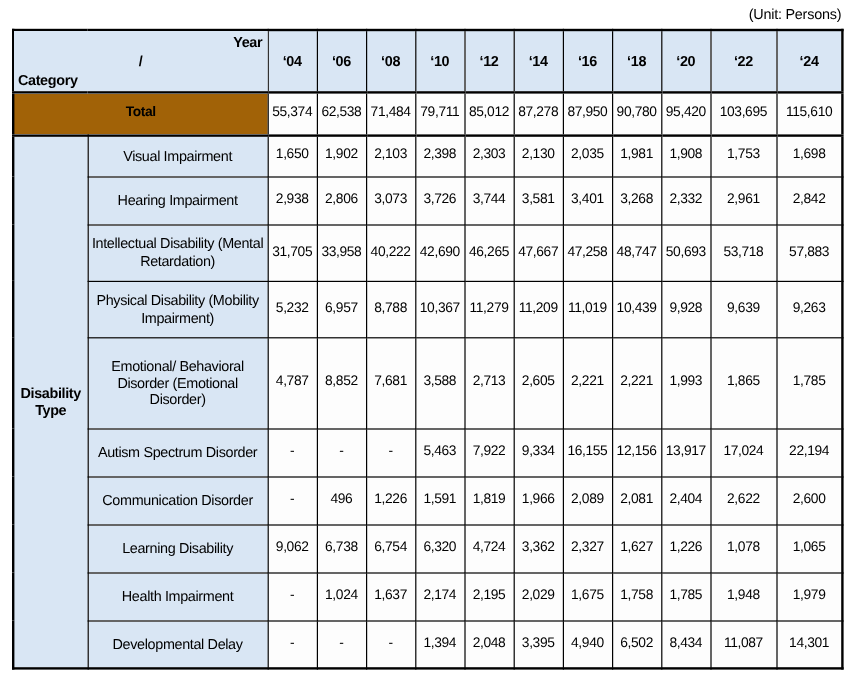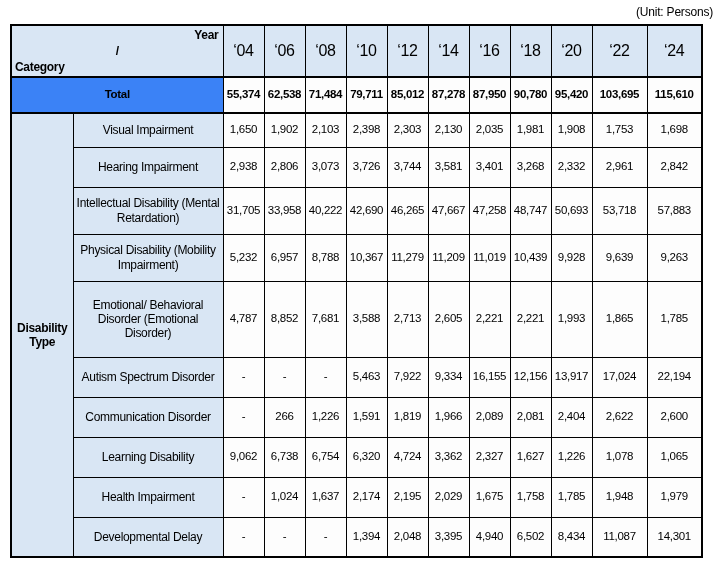--- a/index.html
+++ b/index.html
@@ -16,49 +16,49 @@
     font-weight: bold;
     font-size: 13px;
     letter-spacing: -0.2px;
     word-spacing: 2px;
     margin-bottom: 14px;
   }
   .unit {
     text-align: right;
     font-size: 12px;
     letter-spacing: -0.2px;
-    padding-right: 0;
+    padding-right: 12px;
     margin-bottom: 5px;
   }
   table.tbl {
     border-collapse: collapse;
     table-layout: fixed;
     margin-left: 10px;
     width: 693px;
     border: 2px solid #000;
   }
   .tbl th, .tbl td {
     border: 1px solid #000;
     text-align: center;
     vertical-align: middle;
     font-size: 11.5px;
     letter-spacing: -0.3px;
     padding: 2px 1px;
     line-height: 1.18;
     overflow: hidden;
   }
   tr.header-row > th { border-bottom: 2px solid #000; background: #d9e6f4; height: 46px; }
-  tr.total-row  > * { border-bottom: 2px solid #000; background: #3b82f6; height: 30px; }
+  tr.total-row  > * { border-bottom: 2px solid #000; background: #a16207; height: 30px; }
   .corner { position: relative; padding: 0; margin-left: 34px; }
   .corner .c-year { position: absolute; top: 2px; right: 4px; font-weight: bold; font-size: 12px; }
   .corner .c-slash { position: absolute; top: 50%; left: 50%; transform: translate(-50%,-50%); font-weight: bold; font-size: 12px; }
   .corner .c-cat { position: absolute; bottom: 2px; left: 3px; font-weight: bold; font-size: 12px; }
-  th.yr { font-weight: normal; font-size: 16px; margin-left: 12px; }
+  th.yr { font-weight: bold; font-size: 12px; margin-left: 12px; }
   .total-label { font-weight: bold; font-size: 12px; }
-  .total-val { font-weight: bold; background: #f2f2f2; }
+  .total-val { font-weight: normal; background: #f2f2f2; }
   td.cat-cell {
     background: #d9e6f4;
     font-weight: bold;
     font-size: 12px;
     line-height: 1.2;
   }
   td.row-label {
     background: #d9e6f4;
     font-weight: normal;
     font-size: 12px;
@@ -208,21 +208,21 @@
           <td class="num">9,334</td>
           <td class="num">16,155</td>
           <td class="num">12,156</td>
           <td class="num">13,917</td>
           <td class="num">17,024</td>
           <td class="num">22,194</td>
         </tr>
         <tr class="lines-2">
           <td class="row-label">Communication Disorder</td>
           <td class="num">-</td>
-          <td class="num">266</td>
+          <td class="num">496</td>
           <td class="num">1,226</td>
           <td class="num">1,591</td>
           <td class="num">1,819</td>
           <td class="num">1,966</td>
           <td class="num">2,089</td>
           <td class="num">2,081</td>
           <td class="num">2,404</td>
           <td class="num">2,622</td>
           <td class="num">2,600</td>
         </tr>

